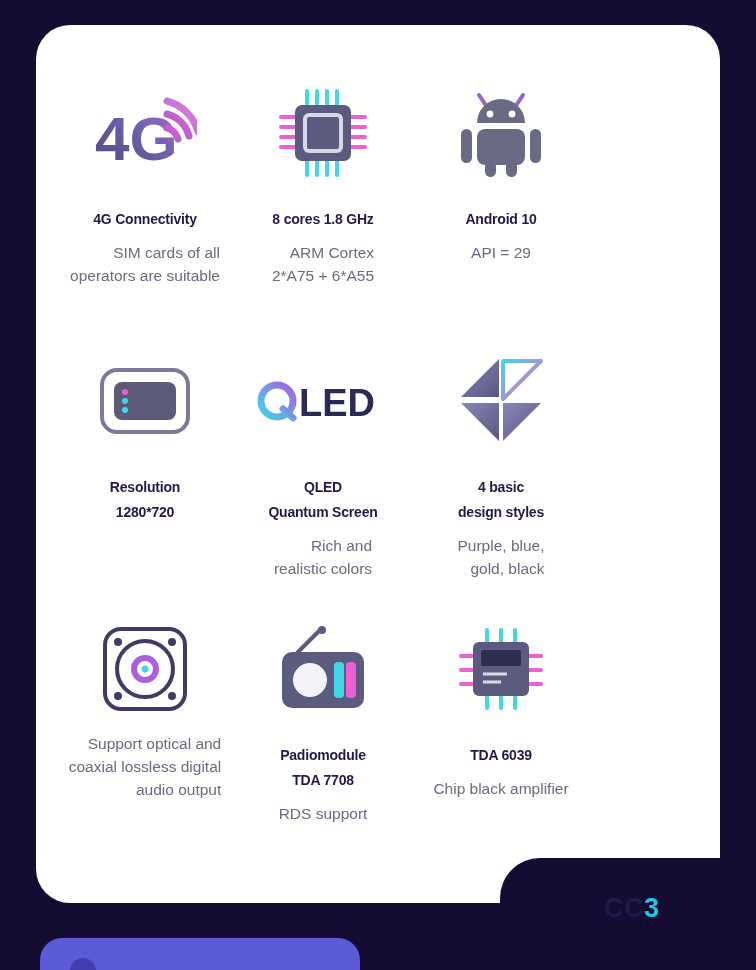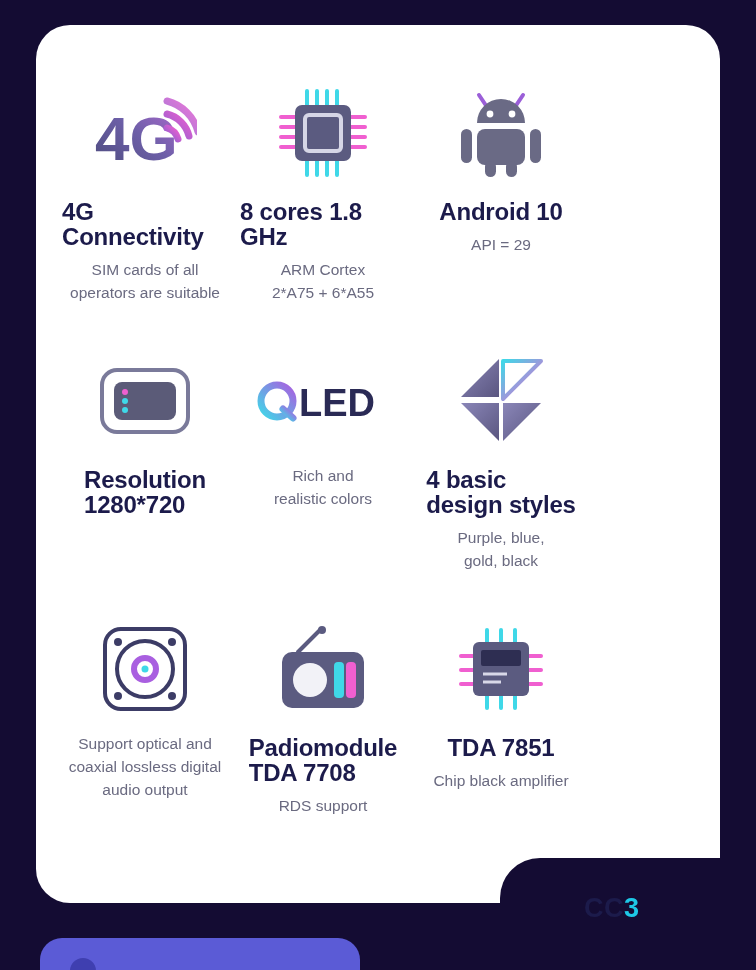--- a/index.html
+++ b/index.html
@@ -47,38 +47,38 @@
     height: 268px;
   }
   .icon-wrap {
     height: 108px;
     display: flex;
     align-items: center;
     justify-content: center;
   }
   .title {
     color: #1c1b4b;
-    font-size: 24px;
+    font-size: 14px;
     font-weight: bold;
-    text-align: left;
+    text-align: center;
     line-height: 25px;
-    margin-top: 12px;
+    margin-top: 20px;
     letter-spacing: -0.2px;
   }
   .subtitle {
     color: #6a6a80;
     font-size: 15.5px;
-    text-align: center;
+    text-align: right;
     line-height: 23px;
     margin-top: 9px;
   }
   
   .brand {
     position: absolute;
-    left: 584px; top: 893px;
+    left: 604px; top: 893px;
     font-size: 27px;
     font-weight: bold;
     letter-spacing: 0.5px;
   }
   .brand .cc { color: #1c1b4b; }
   .brand .three { color: #1ec8e6; }
   
   .bottom-card {
     position: absolute;
     left: 40px; top: 938px;
@@ -200,20 +200,21 @@
             <linearGradient id="gq" x1="0" y1="1" x2="1" y2="0">
               <stop offset="0" stop-color="#3fd8e8"></stop>
               <stop offset="1" stop-color="#a95fe0"></stop>
             </linearGradient>
           </defs>
           <circle cx="22" cy="23" r="16" fill="none" stroke="url(#gq)" stroke-width="7"></circle>
           <line x1="28" y1="31" x2="38" y2="40" stroke="url(#gq)" stroke-width="7" stroke-linecap="round"></line>
           <text x="44" y="38" font-family="Liberation Sans, sans-serif" font-size="38" font-weight="bold" fill="#2a2a55">LED</text>
         </svg>
       </div>
+      <div class="title">QLED<br>Quantum Screen</div>
       <div class="subtitle">Rich and<br>realistic colors</div>
     </div>
 
     <div class="cell">
       <div class="icon-wrap">
         <svg width="92" height="92" viewBox="0 0 92 92">
           <defs>
             <linearGradient id="gd1" x1="0" y1="0" x2="1" y2="1">
               <stop offset="0" stop-color="#8a86b8"></stop>
               <stop offset="1" stop-color="#5a5680"></stop>
@@ -282,21 +283,21 @@
             <line x1="72" y1="30" x2="84" y2="30"></line>
             <line x1="72" y1="44" x2="84" y2="44"></line>
             <line x1="72" y1="58" x2="84" y2="58"></line>
           </g>
           <rect x="16" y="16" width="56" height="54" rx="6" fill="#5b5b80"></rect>
           <rect x="24" y="24" width="40" height="16" rx="2" fill="#2e2e52"></rect>
           <line x1="26" y1="48" x2="50" y2="48" stroke="#d8d8e8" stroke-width="3"></line>
           <line x1="26" y1="56" x2="44" y2="56" stroke="#d8d8e8" stroke-width="3"></line>
         </svg>
       </div>
-      <div class="title">TDA 7851</div>
+      <div class="title">TDA 6039</div>
       <div class="subtitle">Chip black amplifier</div>
     </div>
 
   </div>
 
   <div class="card-notch"></div>
 
   <div class="brand">
     <span class="cc">CC</span><span class="three">3</span>
   </div>

